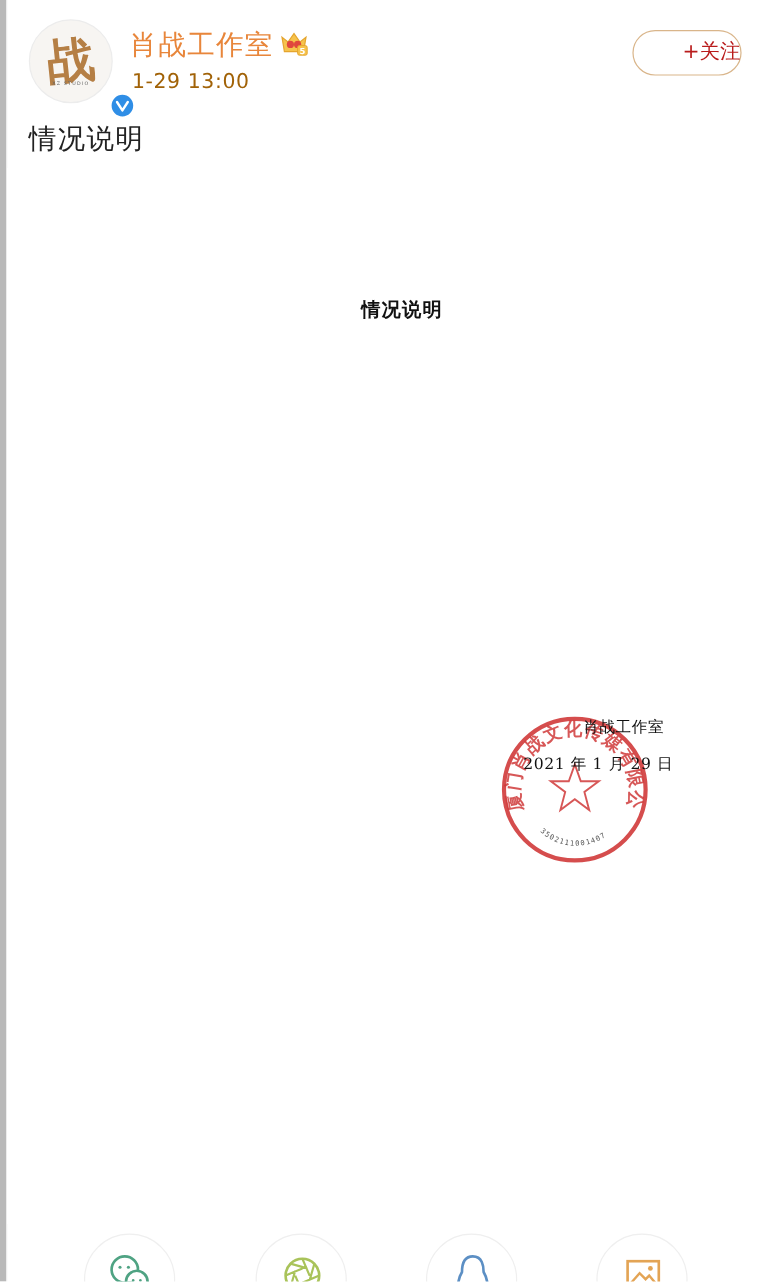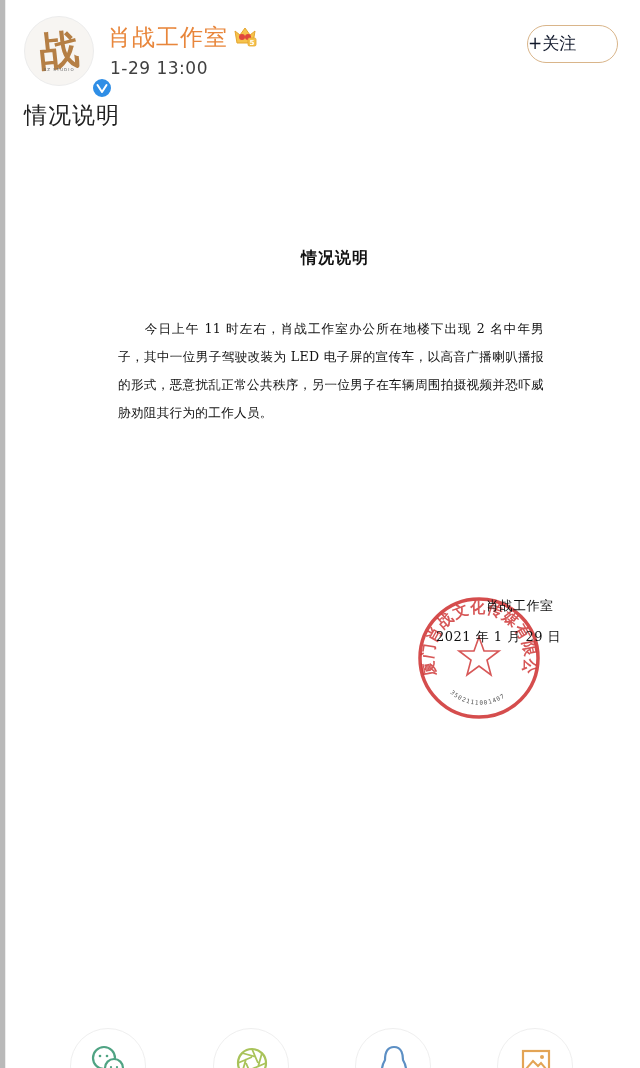--- a/index.html
+++ b/index.html
@@ -31,26 +31,26 @@
     background: #2f8ee6; border: 2px solid #fff; box-sizing: border-box;
   }
   .verified svg { position: absolute; left: 3px; top: 4px; }
   .username {
     position: absolute; left: 108px; top: 22px; font-size: 23px; color: #e8863b; letter-spacing: 1px;
   }
   .crown {
     position: absolute; left: 233px; top: 25px; width: 24px; height: 22px;
   }
   .timestamp {
-    position: absolute; left: 110px; top: 58px; font-size: 17px; color: #404040; letter-spacing: 0.5px;
+    position: absolute; left: 110px; top: 58px; font-size: 17px; color: #a16207; letter-spacing: 0.5px;
   }
   .follow-btn {
     position: absolute; left: 527px; top: 25px; width: 91px; height: 38px;
     border: 1.5px solid #d9b58a; border-radius: 20px; box-sizing: border-box;
-    color: #0f172a; font-size: 17px; text-align: left; line-height: 35px; background: #fff;
+    color: #b91c1c; font-size: 17px; text-align: right; line-height: 35px; background: #fff;
     cursor: pointer;
   }
   .post-text {
     position: absolute; left: 24px; top: 100px; font-size: 23px; color: #222; letter-spacing: 1px;
   }
 
   
   .doc {
     position: absolute; left: 6px; top: 140px; width: 634px; height: 880px; background: #fff;
     font-family: "DejaVu Serif", "Liberation Serif", serif; color: #111;
@@ -103,21 +103,20 @@
     <rect x="15" y="13" width="8" height="8" rx="1.5" fill="#f6c34c" stroke="#e5a52e" stroke-width="0.8"></rect>
     <text x="19" y="20" font-size="7" text-anchor="middle" fill="#fff" font-family="DejaVu Sans, sans-serif" font-weight="bold">5</text>
   </svg>
 </div>
 <div class="timestamp">1-29 13:00</div>
 <div class="follow-btn">+关注</div>
 <div class="post-text">情况说明</div>
 
 <div class="doc">
   <div class="doc-title">情况说明</div>
-  <div class="para p1"><span class="indent"></span><span>今日上午 11 时左右，肖战工作室办公所在地楼下出现 2 名中年男子，其中一位男子驾驶改装为 LED 电子屏的宣传车，以高音广播喇叭播报的形式，恶意扰乱正常公共秩序，另一位男子在车辆周围拍摄视频并恐吓威胁劝阻其行为的工作人员。</span></div>
 
   <svg class="seal" viewBox="0 0 126 126">
     <defs>
       <path id="sealArc" d="M 20 80 A 46 46 0 1 1 106 80"></path>
       <path id="sealNum" d="M 34 98 A 44 44 0 0 0 96 96"></path>
     </defs>
     <circle cx="63" cy="63" r="59" fill="none" stroke="#d03a3a" stroke-width="3.5" opacity="0.9"></circle>
     <text font-size="15" fill="#d03a3a" font-family="DejaVu Serif, serif" font-weight="bold" opacity="0.85" letter-spacing="1">
       <textPath href="#sealArc">厦门肖战文化传媒有限公司</textPath>
     </text>

